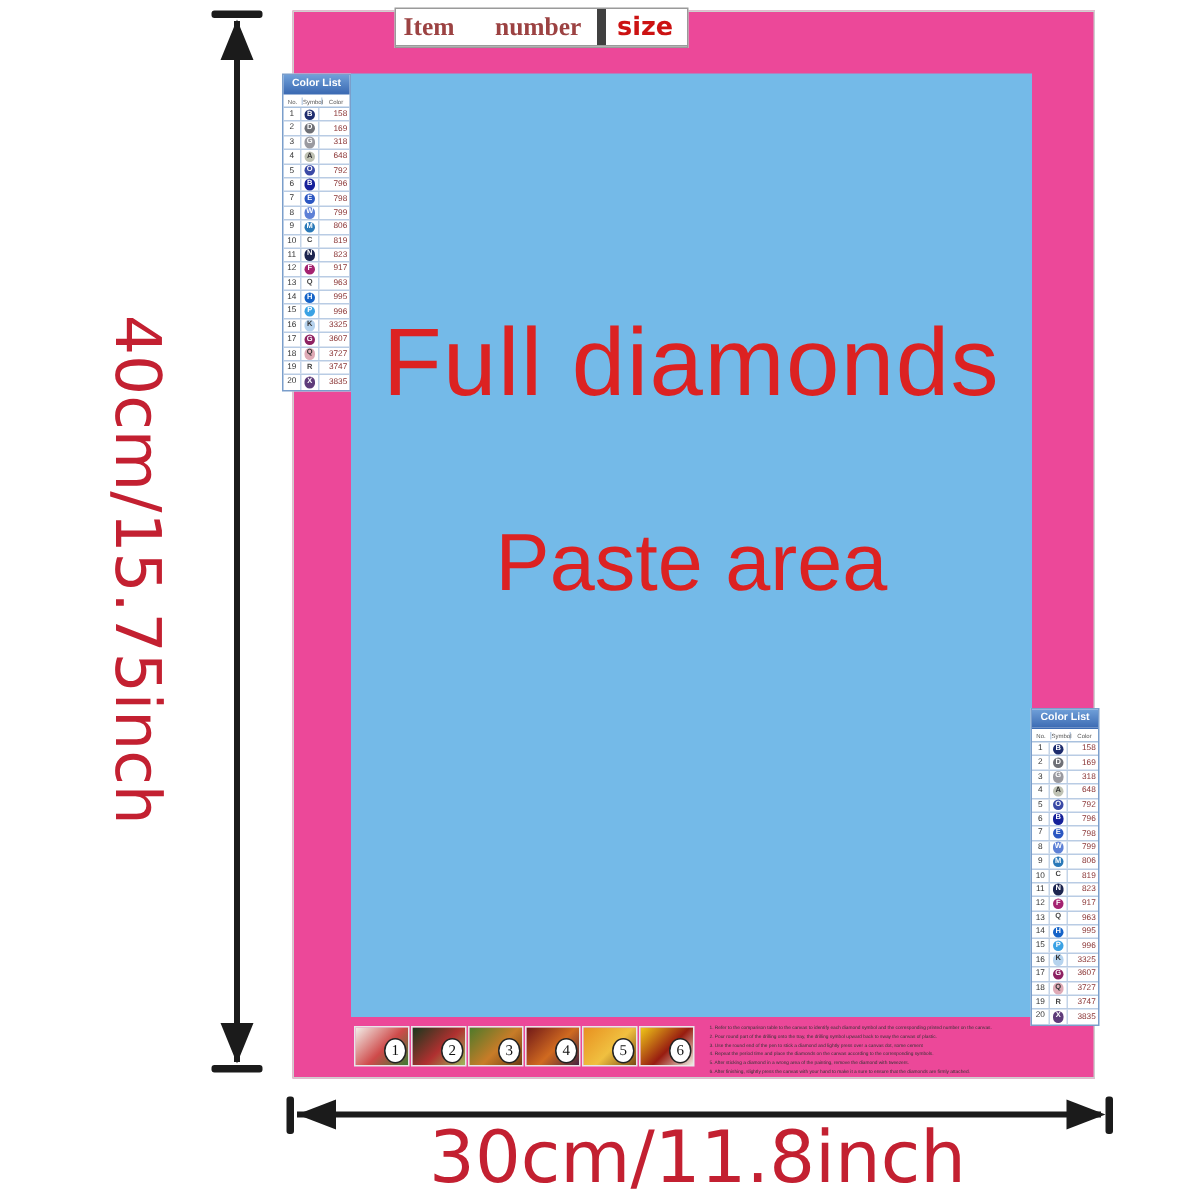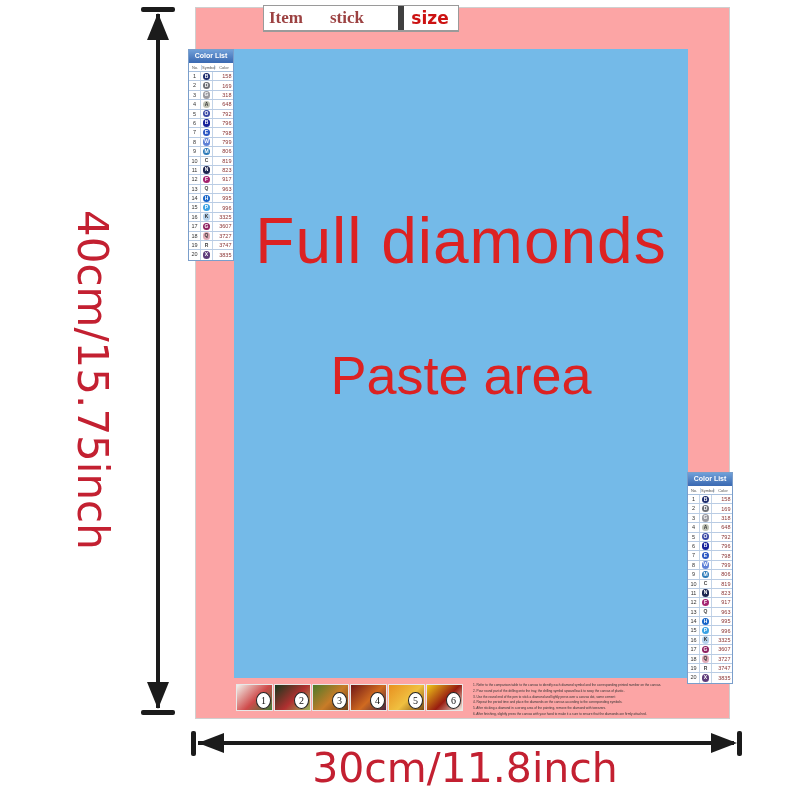--- a/index.html
+++ b/index.html
@@ -3,21 +3,21 @@
 <meta charset="utf-8">
 <style>
   html,body{margin:0;padding:0;}
   body{
     width:800px;height:800px;position:relative;background:#ffffff;
     font-family:"Liberation Sans", sans-serif;overflow:hidden;
   }
   
   .sheet{
     position:absolute;left:195px;top:7px;width:535px;height:712px;
-    background:#fca5a5;border:1px solid #cfcfcf;box-sizing:border-box;
+    background:#ec4899;border:1px solid #cfcfcf;box-sizing:border-box;
   }
   
   .paste-area{
     position:absolute;left:38px;top:41px;width:454px;height:629px;
   }
   .pa-line{position:absolute;width:100%;text-align:center;font-weight:400;}
   .pa-1{top:155px;font-size:64px;letter-spacing:1px;}
   .pa-2{top:295px;font-size:54px;}
   
   .item-table{
@@ -84,21 +84,21 @@
   .h-bar-right{left:737px;top:731px;width:5px;height:25px;}
   .tri-left{left:198px;top:733px;border-top:10px solid transparent;border-bottom:10px solid transparent;border-right:26px solid #1b1b1b;}
   .tri-right{left:711px;top:733px;border-top:10px solid transparent;border-bottom:10px solid transparent;border-left:26px solid #1b1b1b;}
   .h-label{
     position:absolute;left:50px;top:210px;width:84px;height:340px;
     display:flex;align-items:center;justify-content:center;
     writing-mode:vertical-rl;font-size:42px;color:#c32031;font-family:"DejaVu Sans", sans-serif;
   }
   .w-label{
     position:absolute;left:235px;top:744px;width:460px;text-align:center;
-    font-size:41px;color:#c32031;font-family:"DejaVu Sans", sans-serif;
+    font-size:48px;color:#c32031;font-family:"DejaVu Sans", sans-serif;
   }
 </style>
 </head>
 <body>
 
 <div class="bar v-bar-top"></div>
 <div class="v-line"></div>
 <div class="tri tri-up"></div>
 <div class="tri tri-down"></div>
 <div class="bar v-bar-bot"></div>
@@ -109,21 +109,21 @@
 <div class="tri tri-left"></div>
 <div class="tri tri-right"></div>
 <div class="bar h-bar-right"></div>
 <div class="w-label">30cm/11.8inch</div>
 
 <div class="sheet">
 
   <div class="item-table">
     <div class="it-head">
       <span class="itc1">Item</span>
-      <span class="itc2">stick</span>
+      <span class="itc2">number</span>
       <span class="itc3">size</span>
     </div>
   </div>
 
   <div class="paste-area" style="background: rgb(116, 186, 232);">
     <div class="pa-line pa-2" style="color: rgb(220, 34, 34);">Paste area</div>
     <div class="pa-line pa-1" style="color: rgb(220, 34, 34);">Full diamonds</div>
   </div>
 
   <div class="color-list cl-left">

